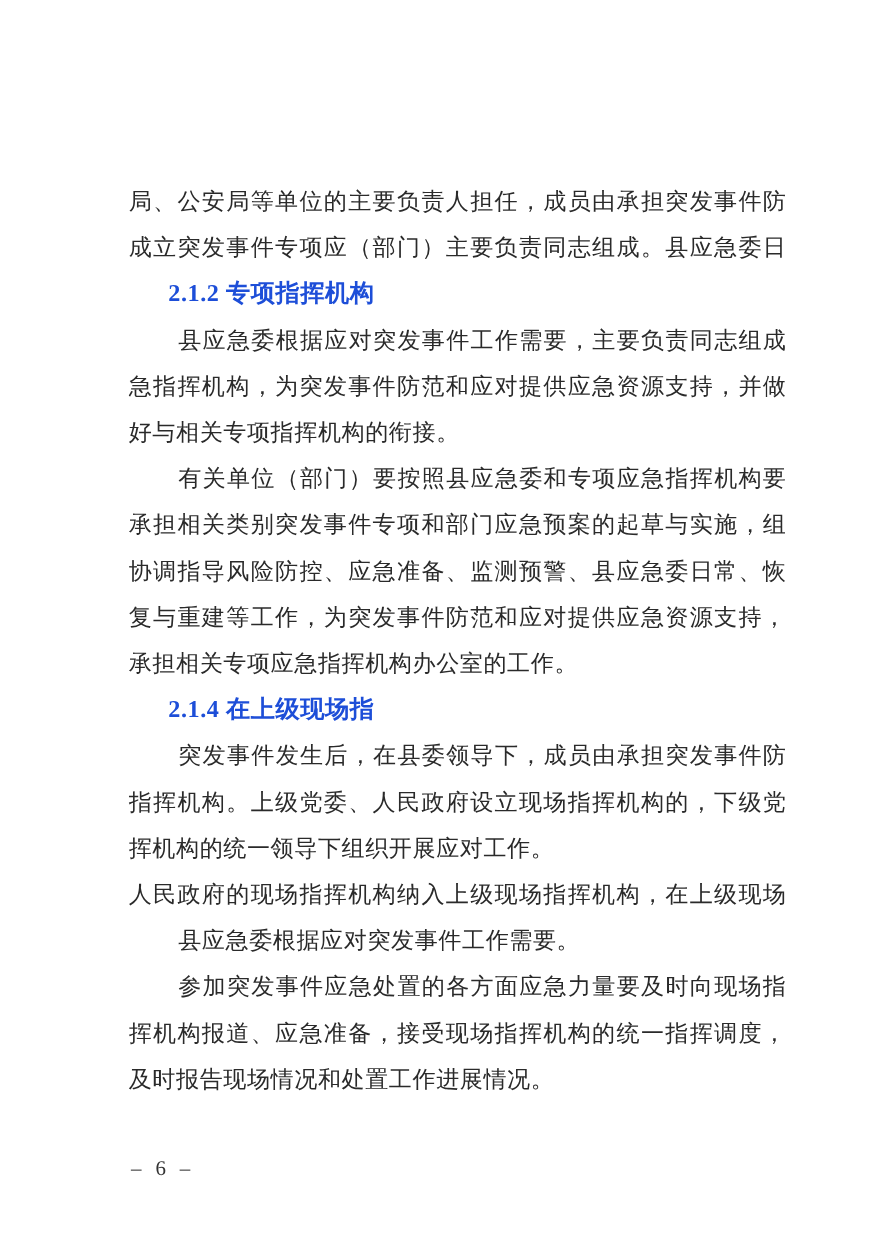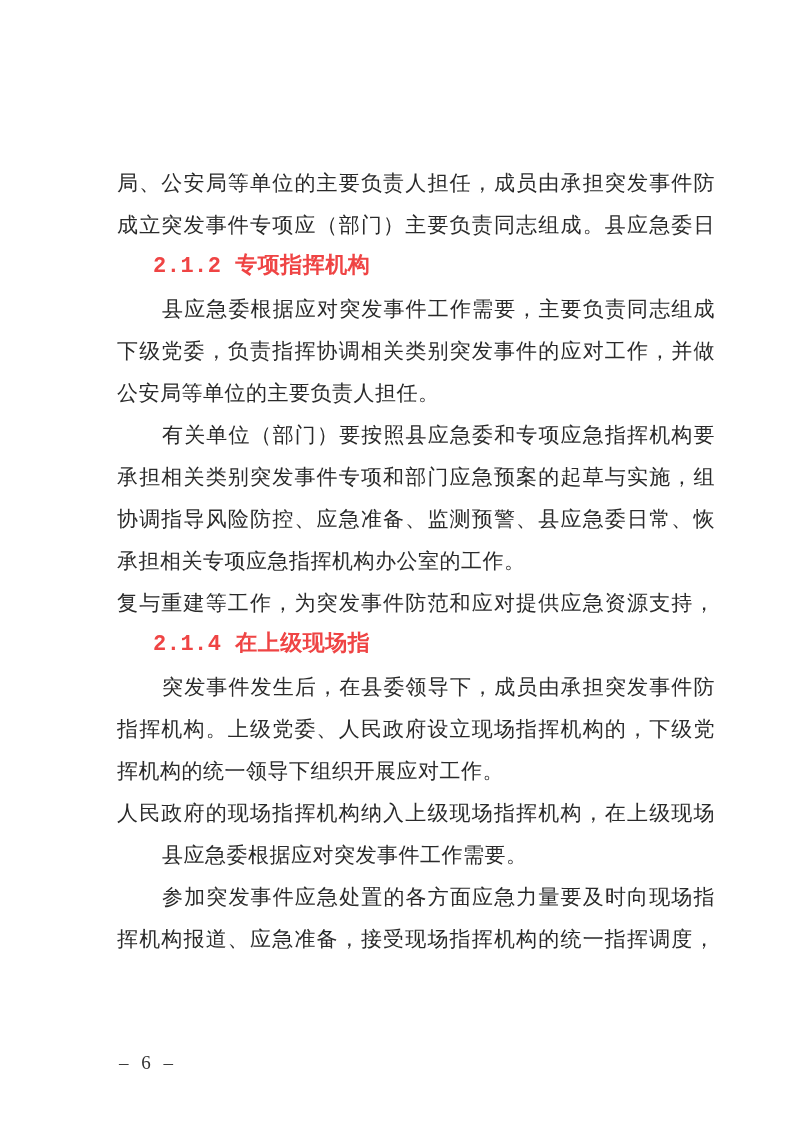--- a/index.html
+++ b/index.html
@@ -31,27 +31,27 @@
     height: 38px;
   }
   .line.last {
     text-align-last: left;
   }
   .line.indent {
     text-indent: 45px;
   }
   .heading {
     font-weight: bold;
-    color: #ef4444;
+    color: #1d4ed8;
     padding-left: 40px;
     font-size: 22px;
     line-height: 38px;
     height: 38px;
     letter-spacing: 0.5px;
-    font-family: Liberation Mono, monospace;
+    font-family: Liberation Serif, serif;
   }
   .page-number {
     position: absolute;
     left: 103px; top: 1036px;
     font-size: 19px;
     color: #333333;
     letter-spacing: 4px;
     font-family: "Liberation Serif", "DejaVu Serif", serif;
   }
 </style>
@@ -60,39 +60,40 @@
 
 <div class="page">
   <div class="content">
       <div>
         <div class="line">局、公安局等单位的主要负责人担任，成员由承担突发事件防范</div>
         <div class="line">成立突发事件专项应（部门）主要负责同志组成。县应急委日常</div>
       </div>
       <div class="heading">2.1.2 专项指挥机构</div>
       <div>
         <div class="line indent">县应急委根据应对突发事件工作需要，主要负责同志组成</div>
-        <div class="line">下级党委，负责指挥协调相关类别突发事件的应对工作，并做</div>
-        <div class="line last">公安局等单位的主要负责人担任。</div>
+        <div class="line">急指挥机构，为突发事件防范和应对提供应急资源支持，并做</div>
+        <div class="line last">好与相关专项指挥机构的衔接。</div>
       </div>
       <div>
         <div class="line indent">有关单位（部门）要按照县应急委和专项应急指挥机构要求，</div>
         <div class="line">承担相关类别突发事件专项和部门应急预案的起草与实施，组织</div>
         <div class="line">协调指导风险防控、应急准备、监测预警、县应急委日常、恢</div>
+        <div class="line">复与重建等工作，为突发事件防范和应对提供应急资源支持，并</div>
         <div class="line last">承担相关专项应急指挥机构办公室的工作。</div>
-        <div class="line">复与重建等工作，为突发事件防范和应对提供应急资源支持，并</div>
       </div>
       <div class="heading">2.1.4 在上级现场指</div>
       <div>
         <div class="line indent">突发事件发生后，在县委领导下，成员由承担突发事件防范</div>
         <div class="line">指挥机构。上级党委、人民政府设立现场指挥机构的，下级党委、</div>
         <div class="line last">挥机构的统一领导下组织开展应对工作。</div>
         <div class="line">人民政府的现场指挥机构纳入上级现场指挥机构，在上级现场指</div>
       </div>
       <div>
         <div class="line last indent">县应急委根据应对突发事件工作需要。</div>
       </div>
       <div>
         <div class="line indent">参加突发事件应急处置的各方面应急力量要及时向现场指</div>
         <div class="line">挥机构报道、应急准备，接受现场指挥机构的统一指挥调度，并</div>
+        <div class="line last">及时报告现场情况和处置工作进展情况。</div>
       </div>
     </div>
   <div class="page-number">– 6 –</div>
 </div>
 
 </body></html>

